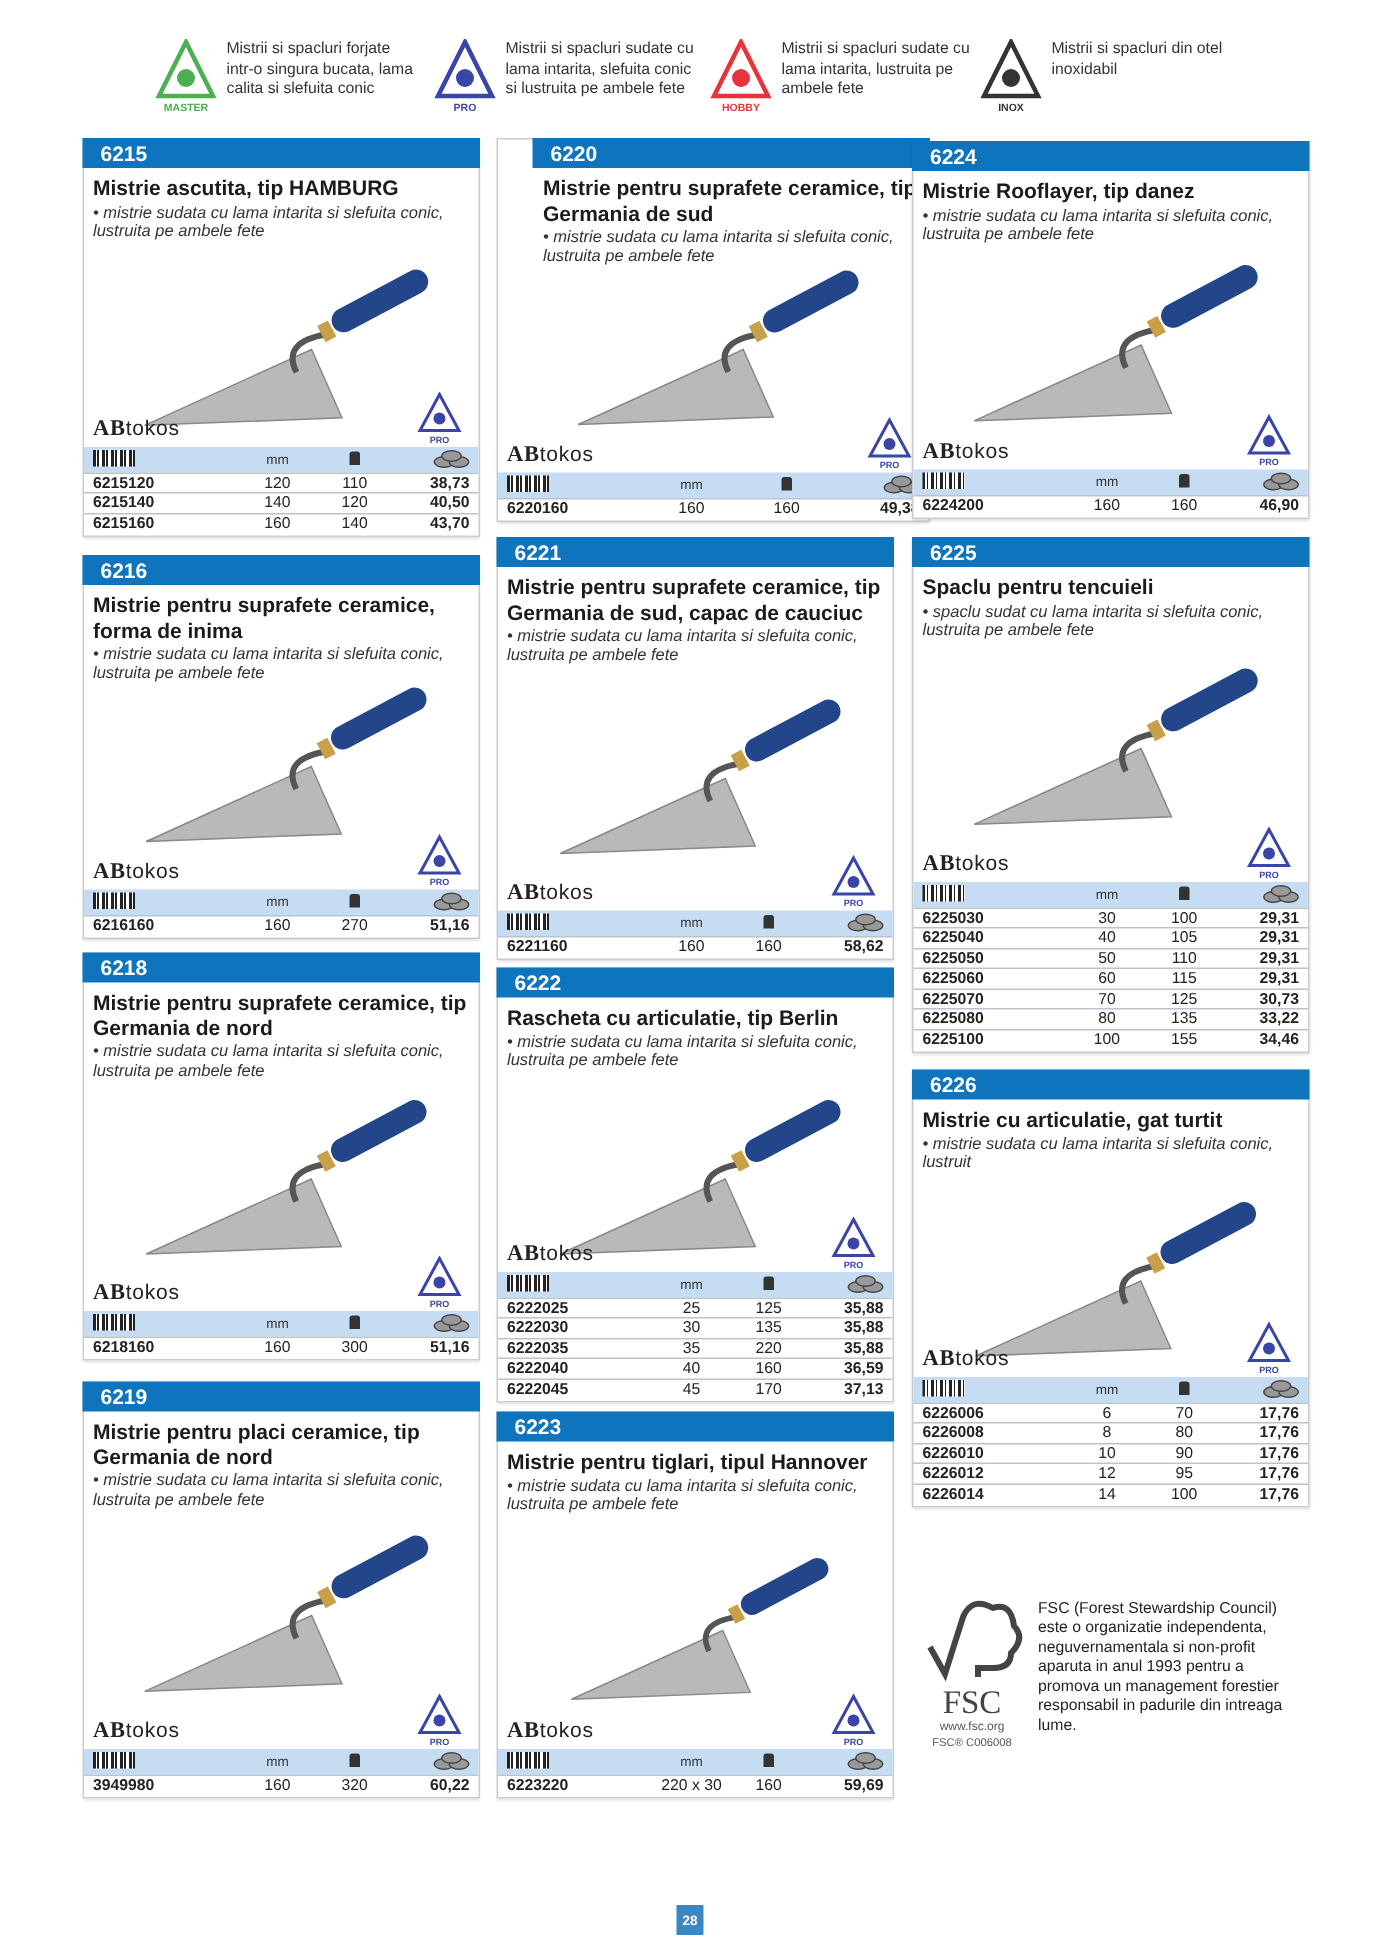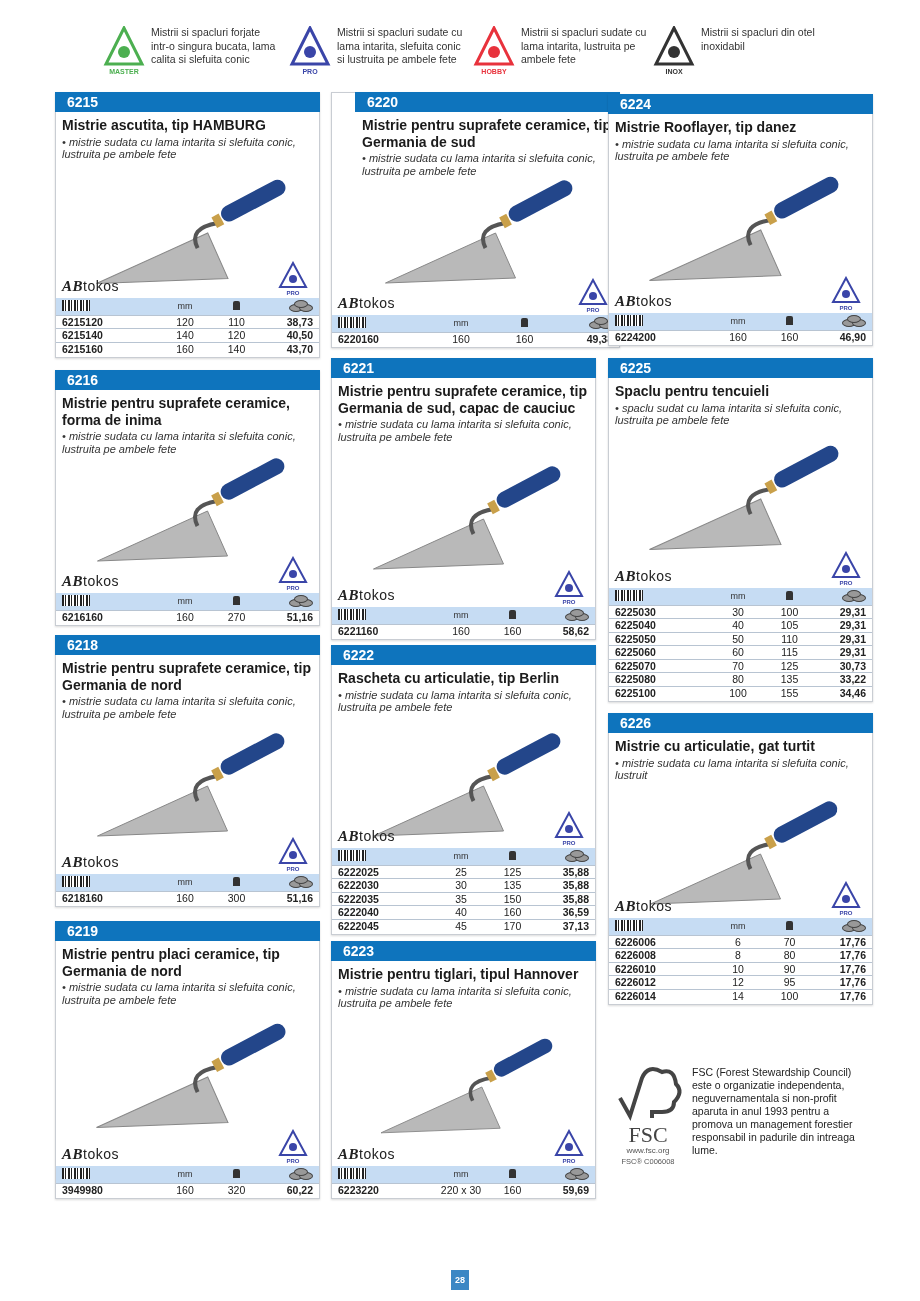--- a/index.html
+++ b/index.html
@@ -6,21 +6,21 @@
   body{width:920px;height:1301px;position:relative;overflow:hidden;font-family:"Liberation Sans",sans-serif;color:#222;}
   .legend{position:absolute;top:26px;display:flex;align-items:flex-start;}
   .legend .badge{width:44px;height:50px;position:relative;margin-right:5px;}
   .legend .txt{font-size:10.5px;line-height:13.5px;color:#333;width:130px;}
   .card{position:absolute;background:#fff;border:1px solid #c9cdd3;box-shadow:0 1px 2px rgba(0,0,0,.15);}
   .card .hdr{background:#0e74bd;color:#fff;font-weight:bold;font-size:14px;height:20px;line-height:20px;padding-left:12px;margin:-1px -1px 0 -1px;}
   .card .title{font-weight:bold;font-size:14px;line-height:16.5px;padding:5px 6px 0 6px;color:#1b1b1b;}
   .card .desc{font-style:italic;font-size:11px;line-height:12.5px;padding:2px 6px 0 6px;color:#333;}
   .card .img{position:absolute;left:0;right:0;}
   .card .brand{position:absolute;left:6px;font-size:14px;letter-spacing:0.5px;color:#222;}
-  .brand b{font-style:italic;font-family:"Liberation Serif",serif;font-size:15px;}
+  .brand b{font-family:"Liberation Serif",serif;font-size:15px;}
   .card .pro{position:absolute;right:10px;width:32px;height:36px;}
   .tbl{position:absolute;left:0;right:0;bottom:2px;}
   .tbl .th{background:#c6dcf3;height:17px;display:flex;align-items:center;font-size:9px;color:#333;}
   .tbl .tr{height:12.5px;display:flex;align-items:center;font-size:10.5px;border-top:1px solid #b8c4d2;}
   .c1{width:88px;padding-left:6px;font-weight:bold;}
   .c2{width:70px;text-align:center;}
   .c3{flex:1;text-align:center;}
   .c4{width:60px;text-align:right;padding-right:6px;font-weight:bold;}
   .barcode{display:inline-block;width:28px;height:11px;background:repeating-linear-gradient(90deg,#222 0 2px,#fff 2px 3px,#222 3px 4px,#fff 4px 6px);}
   .weight{display:inline-block;width:7px;height:9px;background:#333;border-radius:2px 2px 0 0;}
@@ -403,21 +403,21 @@
         </div>
         <div class="tr">
     <span class="c1">6222030</span>
     <span class="c2">30</span>
     <span class="c3">135</span>
     <span class="c4">35,88</span>
         </div>
         <div class="tr">
     <span class="c1">6222035</span>
     <span class="c2">35</span>
-    <span class="c3">150</span>
+    <span class="c3">220</span>
     <span class="c4">35,88</span>
         </div>
         <div class="tr">
     <span class="c1">6222040</span>
     <span class="c2">40</span>
     <span class="c3">160</span>
     <span class="c4">36,59</span>
         </div>
         <div class="tr">
     <span class="c1">6222045</span>

